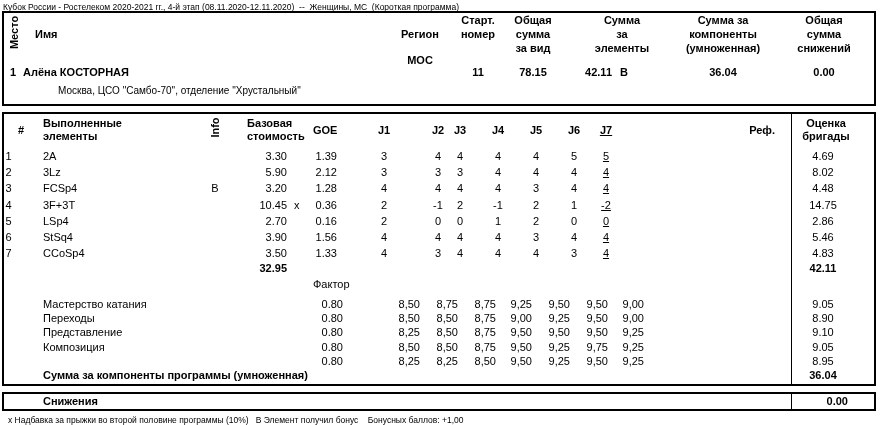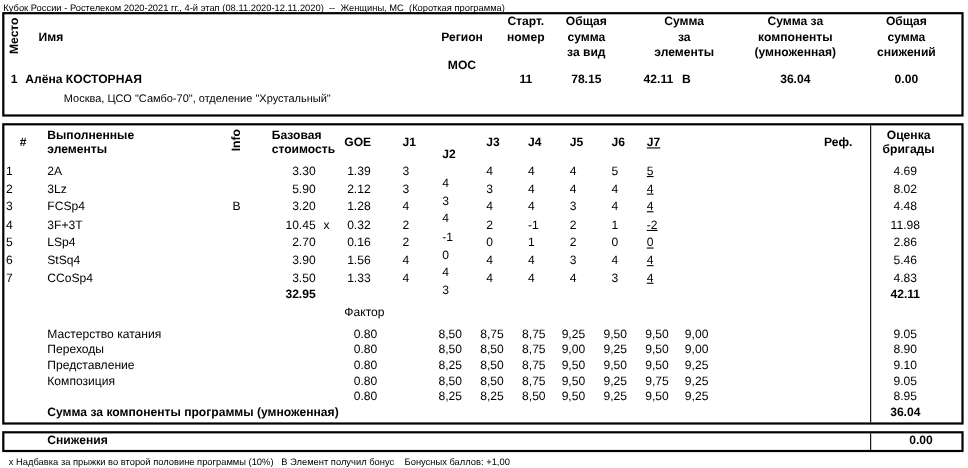--- a/index.html
+++ b/index.html
@@ -21,23 +21,23 @@
   .box { position:absolute; border:2px solid #000; background:transparent; }
   .vl { position:absolute; left:791px; width:1px; background:#000; }
 
   
   .en  { left:0;     width:17px; text-align:center; }
   .enm { left:43px; }
   .ei  { left:205px; width:20px; text-align:center; }
   .eb  { left:237px; width:50px; text-align:right; }
   .ex  { left:294px; }
   .eg  { left:297px; width:40px; text-align:right; }
-  .j1 { left:366px; } .j2 { left:402px;margin-top:11px; } .j3 { left:442px; } .j4 { left:480px; }
+  .j1 { left:366px; } .j2 { left:420px; } .j3 { left:442px; } .j4 { left:480px; }
   .j5 { left:518px; } .j6 { left:556px; } .j7 { left:588px;text-decoration:underline; }
-  .j1,.j2,.j3,.j4,.j5,.j6,.j7 { width:36px; text-align:left; }
+  .j1,.j2,.j3,.j4,.j5,.j6,.j7 { width:36px; text-align:center; }
   .ref { left:735px; width:40px; text-align:right; }
   .pan { left:798px; width:50px; text-align:center; }
 
   
   .cnm { left:43px; }
   .cf  { left:303px; width:40px; text-align:right; }
   .cj1 { left:384px; } .cj2 { left:422px; } .cj3 { left:460px; } .cj4 { left:496px; }
   .cj5 { left:534px; } .cj6 { left:572px; } .cj7 { left:608px; }
   .cj1,.cj2,.cj3,.cj4,.cj5,.cj6,.cj7 { width:36px; text-align:right; }
 </style>
@@ -153,29 +153,29 @@
   <span class="j6">4</span>
   <span class="j7">4</span>
   <span class="pan">4.48</span>
 </div>
 <div class="row" style="top:199px">
   <span class="en">4</span>
   <span class="enm">3F+3T</span>
   <span class="ei"></span>
   <span class="eb">10.45</span>
   <span class="ex">x</span>
-  <span class="eg">0.32</span>
+  <span class="eg">0.36</span>
   <span class="j1">2</span>
   <span class="j2">-1</span>
   <span class="j3">2</span>
   <span class="j4">-1</span>
   <span class="j5">2</span>
   <span class="j6">1</span>
   <span class="j7">-2</span>
-  <span class="pan">11.98</span>
+  <span class="pan">14.75</span>
 </div>
 <div class="row" style="top:215px">
   <span class="en">5</span>
   <span class="enm">LSp4</span>
   <span class="ei"></span>
   <span class="eb">2.70</span>
   <span class="ex"></span>
   <span class="eg">0.16</span>
   <span class="j1">2</span>
   <span class="j2">0</span>

